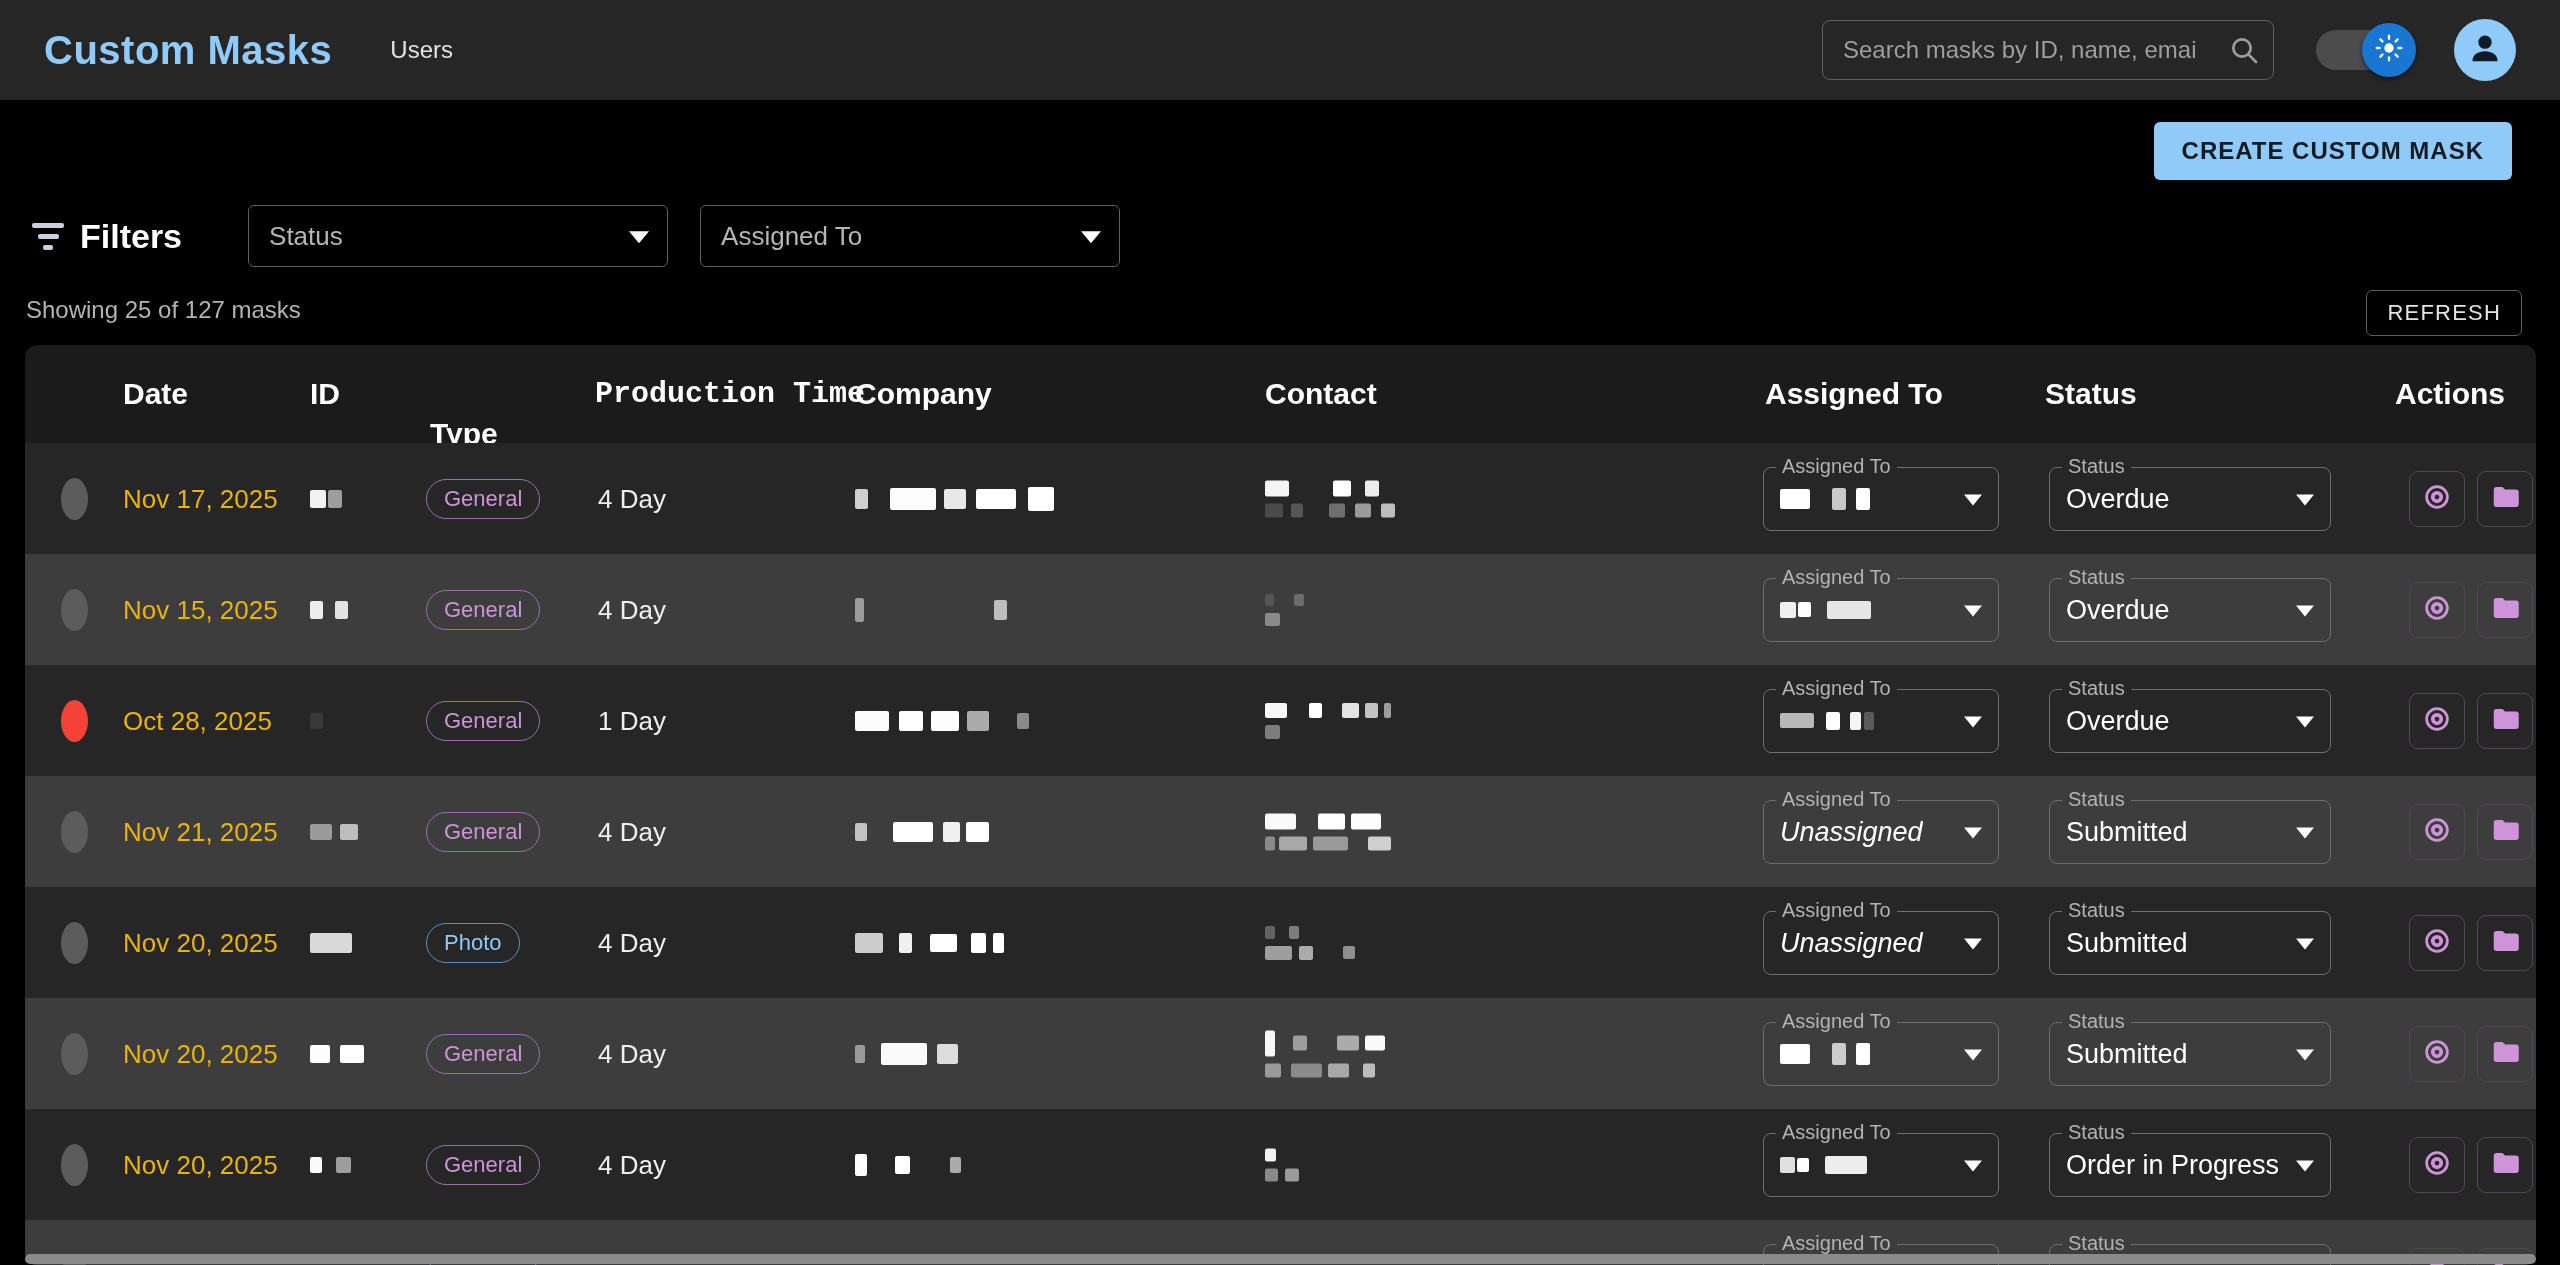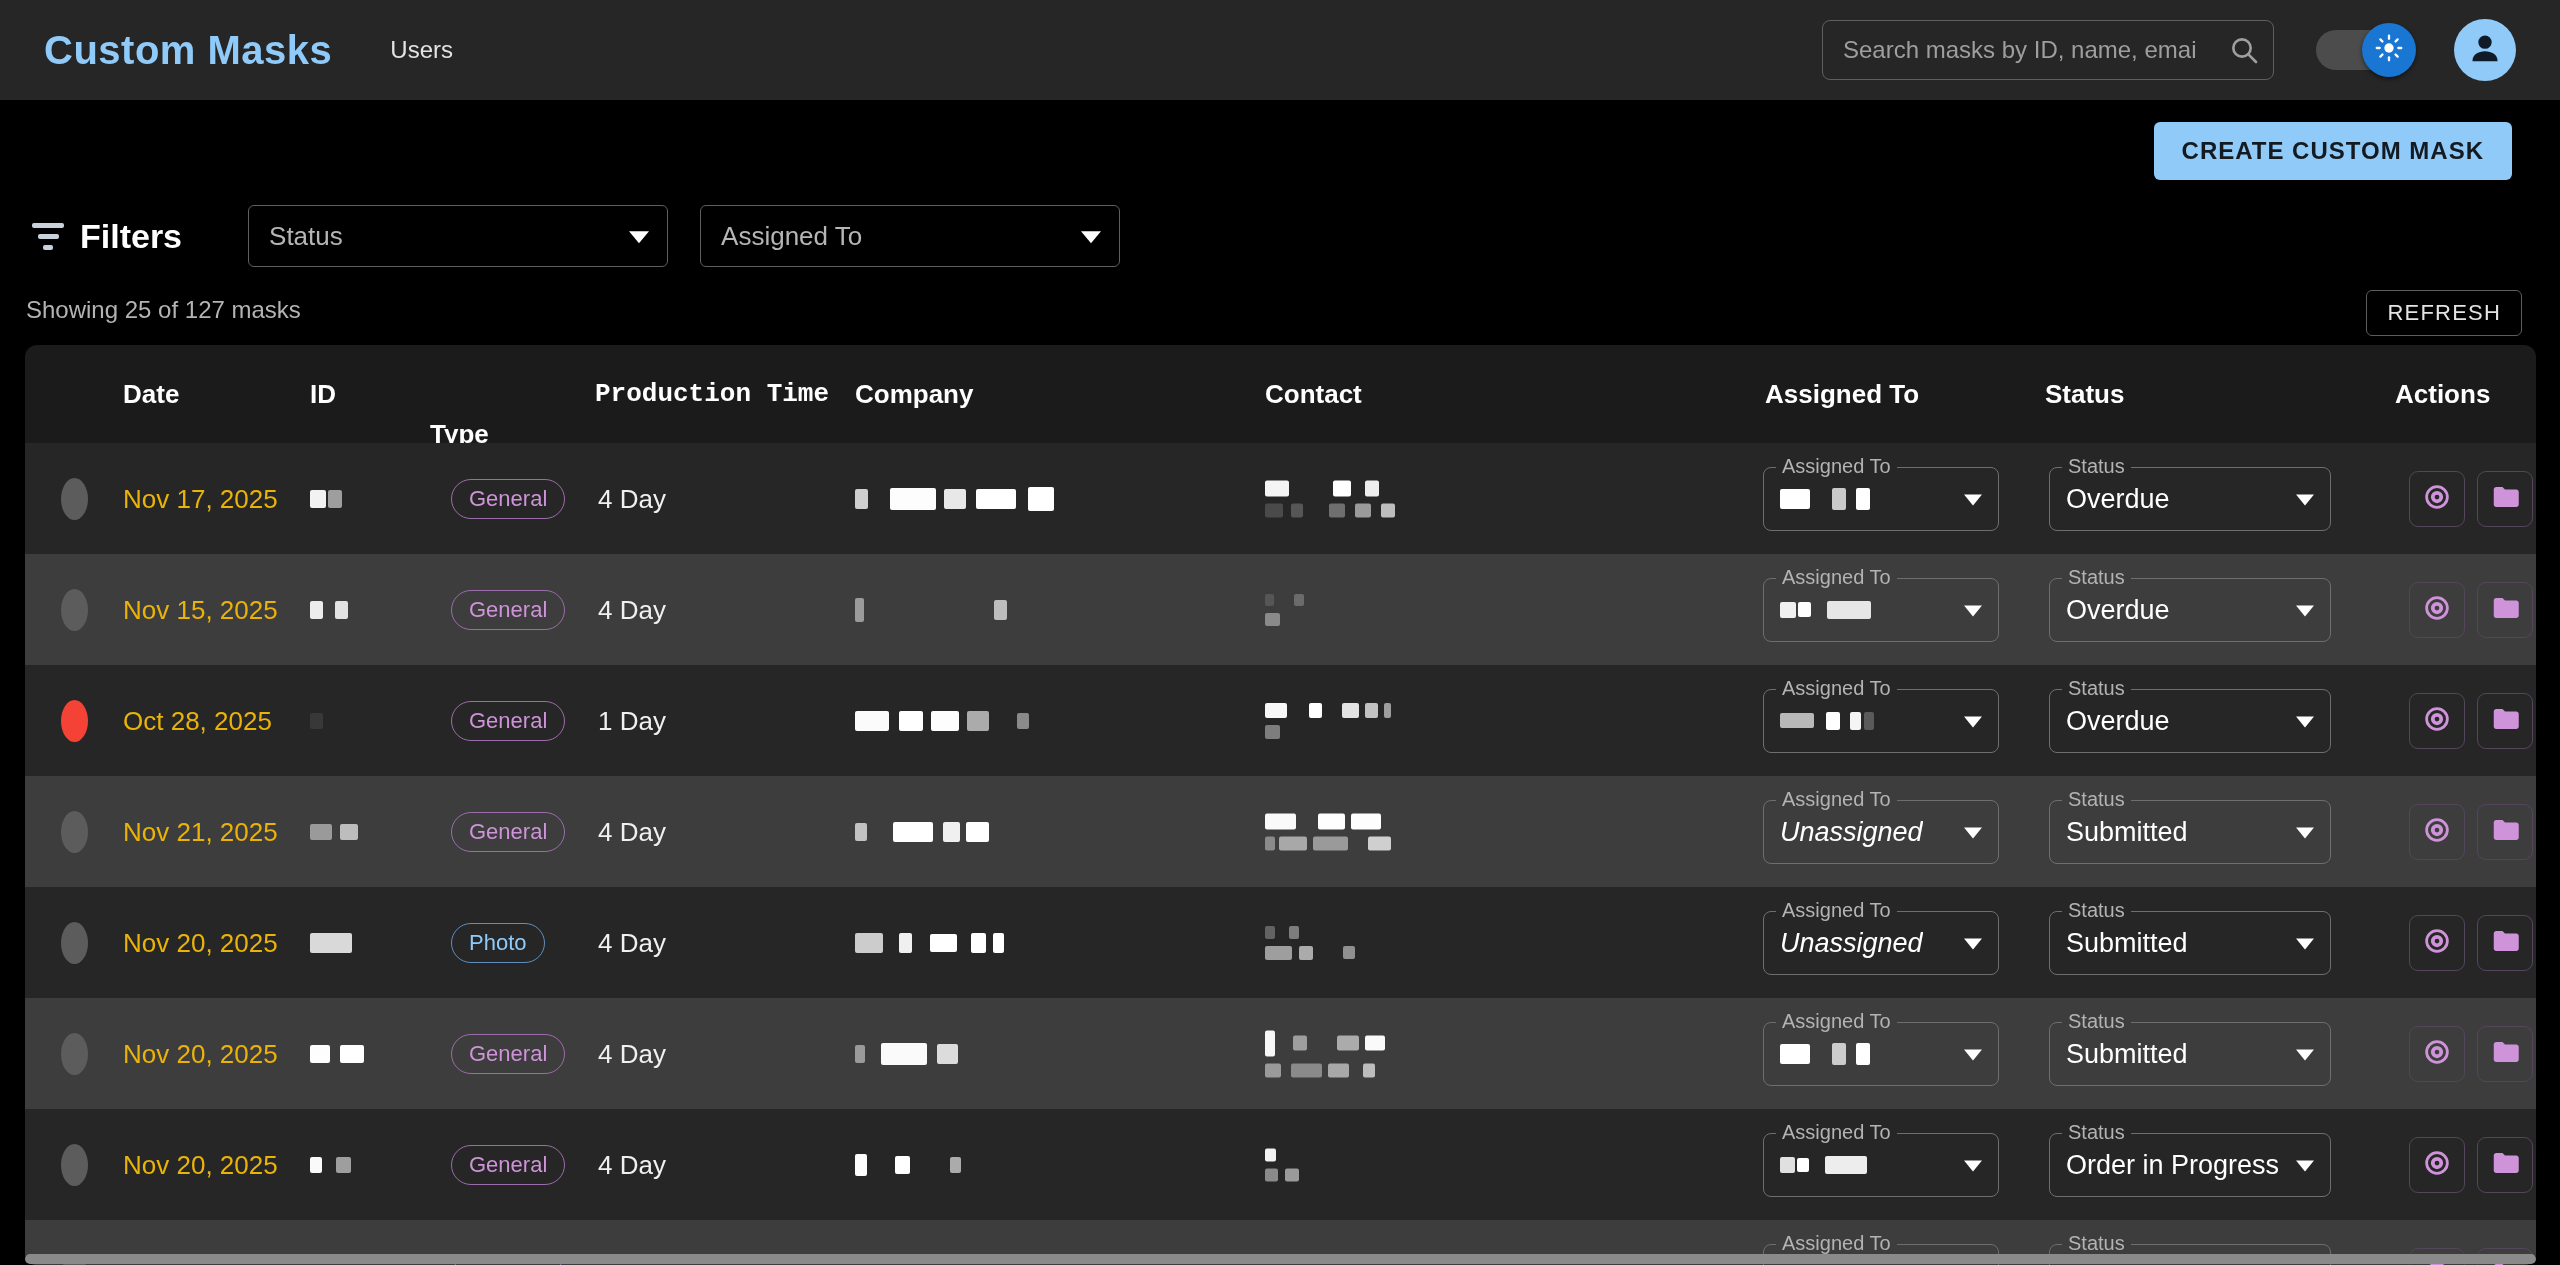--- a/index.html
+++ b/index.html
@@ -52,30 +52,30 @@
   .showing { position:absolute; left:26px; top:296px; font-size:24px; color:#b3b3b3; }
   .refresh-btn { position:absolute; right:38px; top:290px; height:46px; padding:0 20px;
     background:transparent; border:1px solid #5d5d5d; border-radius:6px; color:#e3e3e3;
     font-size:22px; letter-spacing:1.2px; cursor:pointer;
     font-family:"Liberation Sans",sans-serif; }
 
   
   .card { position:absolute; left:25px; top:345px; width:2511px; height:920px;
     background:#1b1b1b; border-radius:12px; overflow:hidden; }
   .thead { position:relative; height:98px; }
-  .hc { position:absolute; top:50%; transform:translateY(-50%); font-size:26px;
+  .hc { position:absolute; top:50%; transform:translateY(-50%); font-size:30px;
     font-weight:700; color:#fff; white-space:nowrap; }
   .trow { position:relative; height:111px; background:#262626; }
   .trow.alt { background:#3d3d3d; }
   .cell { position:absolute; top:50%; transform:translateY(-50%); white-space:nowrap; }
   .dot { left:36px; width:27px; height:42px; border-radius:50%; background:#5c5c5c; }
   .dot.red { background:#f44336; }
   .c-date { left:98px; font-size:26px; color:#eab308; }
   .c-id { left:285px; }
-  .c-type { left:426px; }
+  .c-type { left:401px; }
   .c-prod { left:573px; font-size:26px; color:#f0f0f0; }
   .c-company { left:830px; }
   .c-contact { left:1240px; display:flex; flex-direction:column; gap:7px; }
   .badge { display:inline-block; padding:6px 17px; border-radius:20px; font-size:22px;
     border:1px solid; }
   .badge.general { color:#ce93d8; border-color:#9c6daa; }
   .badge.photo { color:#90caf9; border-color:#5f8fc0; }
   .bline { display:flex; align-items:center; }
   .blk { display:inline-block; border-radius:2px; }
 

